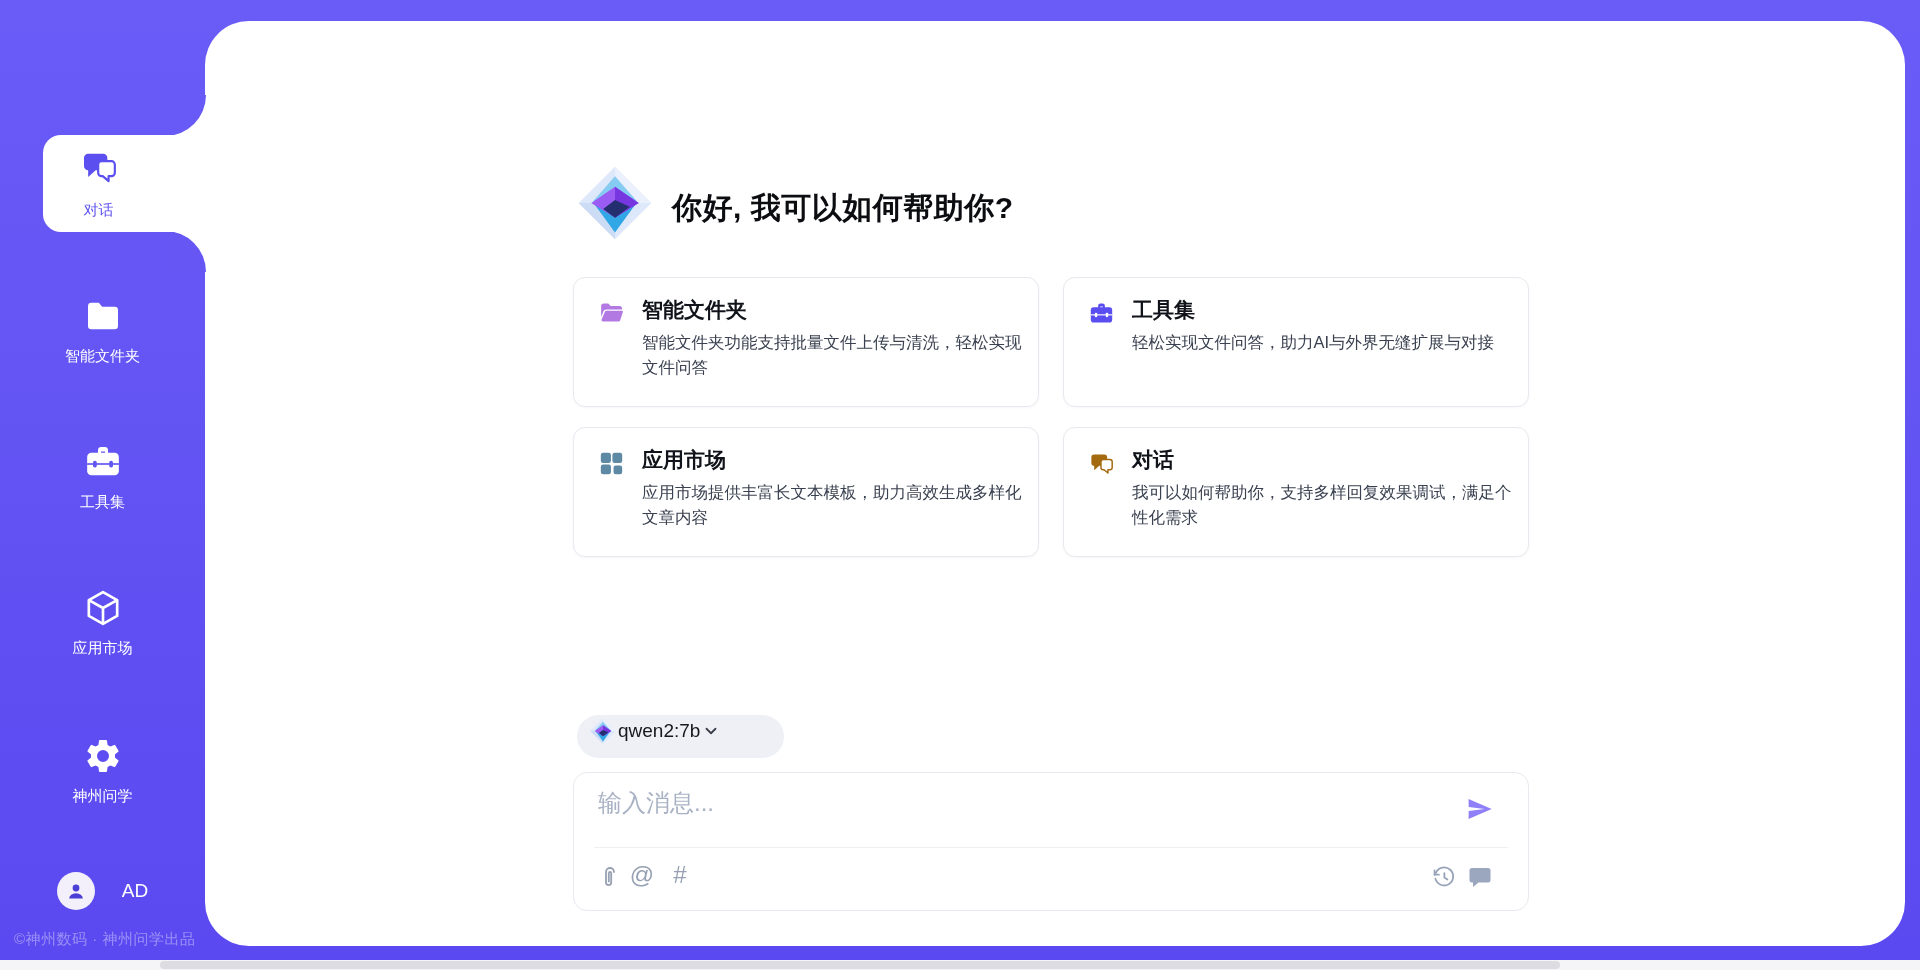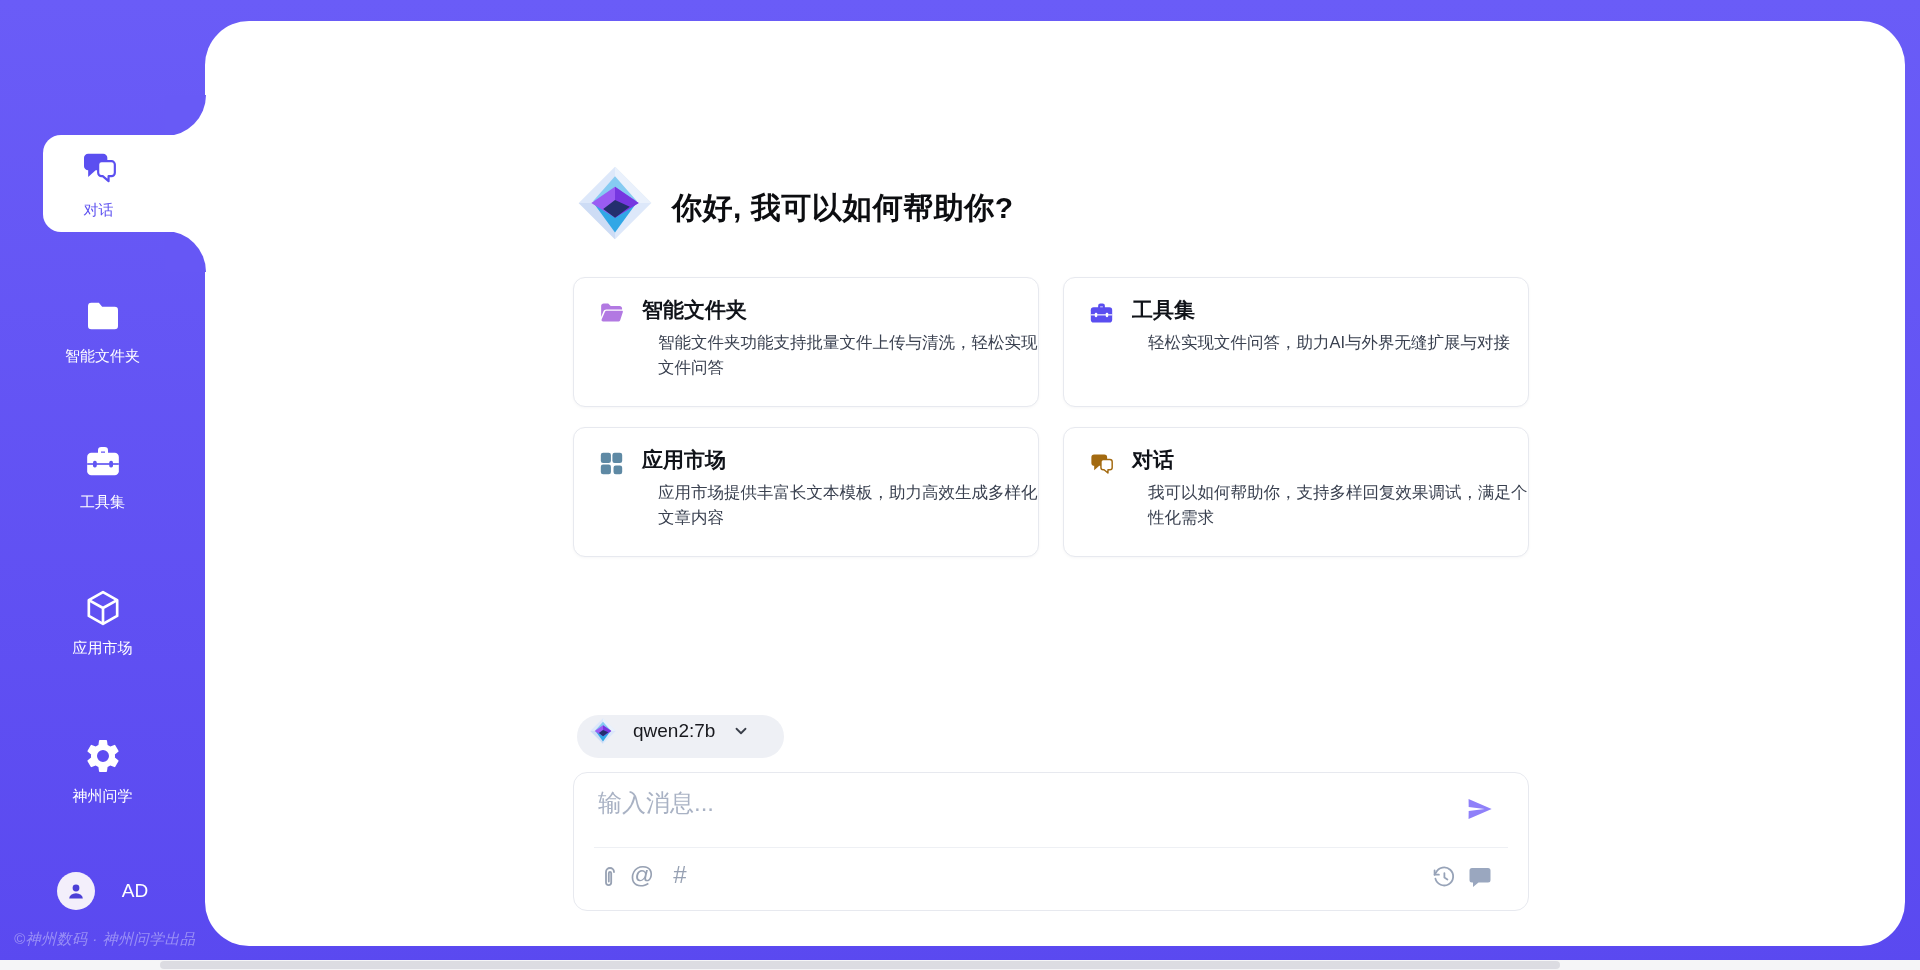--- a/index.html
+++ b/index.html
@@ -32,37 +32,37 @@
   .ni-folder{top:296px;}
   .ni-tools{top:442px;}
   .ni-market{top:588px;}
   .ni-settings{top:736px;}
 
   
   .user-row{position:absolute;left:0;top:872px;width:205px;display:flex;align-items:center;justify-content:center;gap:15px;cursor:pointer;}
   .avatar{width:38px;height:38px;border-radius:50%;background:#f3effb;display:flex;align-items:center;justify-content:center;}
   .avatar svg{width:24px;height:24px;}
   .user-name{color:#fff;font-size:19px;margin-left:12px;}
-  .side-footer{position:absolute;left:14px;top:930px;font-size:15px;color:rgba(255,255,255,.38);letter-spacing:.5px;white-space:nowrap;font-style:italic;}
+  .side-footer{position:absolute;left:14px;top:930px;font-size:15px;color:rgba(255,255,255,.38);letter-spacing:.5px;white-space:nowrap;}
 
   
   .greet-gem{position:absolute;left:578px;top:166px;width:74px;height:74px;}
   .greet-title{position:absolute;left:672px;top:188px;font-size:30px;font-weight:700;color:#0c0d10;letter-spacing:.5px;}
 
   
   .card{position:absolute;width:466px;height:130px;background:#fff;border:1px solid #e7e9ef;border-radius:12px;box-sizing:border-box;box-shadow:0 1px 3px rgba(16,24,40,.04);cursor:pointer;}
   .card-ic{position:absolute;left:24px;top:22px;width:27px;height:27px;}
   .card-title{position:absolute;left:68px;top:18px;font-size:21px;font-weight:700;color:#101319;}
-  .card-desc{position:absolute;left:68px;top:52px;width:382px;font-size:16.5px;line-height:1.52;color:#3a4150;margin-left:16px;}
+  .card-desc{position:absolute;left:68px;top:52px;width:382px;font-size:16.5px;line-height:1.52;color:#3a4150;}
   .card0{left:573px;top:277px;} .card1{left:1063px;top:277px;}
   .card2{left:573px;top:427px;} .card3{left:1063px;top:427px;}
   .ic-c0{color:#b279e2;} .ic-c1{color:#5a4ef0;} .ic-c2{color:#5e89a4;} .ic-c3{color:#a36a10;}
 
   
-  .model-pill{position:absolute;left:577px;top:715px;height:43px;min-width:207px;box-sizing:border-box;border-radius:22px;background:#eef0f5;display:inline-flex;align-items:center;gap:17px;padding:0 16px 12px 13px;cursor:pointer;}
+  .model-pill{position:absolute;left:577px;top:715px;height:43px;min-width:207px;box-sizing:border-box;border-radius:22px;background:#eef0f5;display:inline-flex;align-items:center;gap:2px;padding:0 16px 12px 13px;cursor:pointer;}
   .model-pill .gem{width:26px;height:26px;}
   .model-name{font-size:19px;color:#17181d;}
   .chev{width:18px;height:18px;color:#3a3f4a;}
 
   
   .composer{position:absolute;left:573px;top:772px;width:956px;height:139px;background:#fff;border:1.5px solid #e7e9ef;border-radius:14px;box-sizing:border-box;}
   .composer textarea{position:absolute;left:22px;top:12px;width:840px;height:52px;border:none;outline:none;resize:none;font-family:inherit;font-size:24px;color:#30343c;background:transparent;}
   .composer textarea::placeholder{color:#a9b2c4;}
   .composer .divider{position:absolute;left:20px;right:20px;top:74px;border-top:1px solid #eef0f4;}
   .ibtn{position:absolute;background:none;border:none;padding:0;cursor:pointer;display:flex;align-items:center;justify-content:center;}

